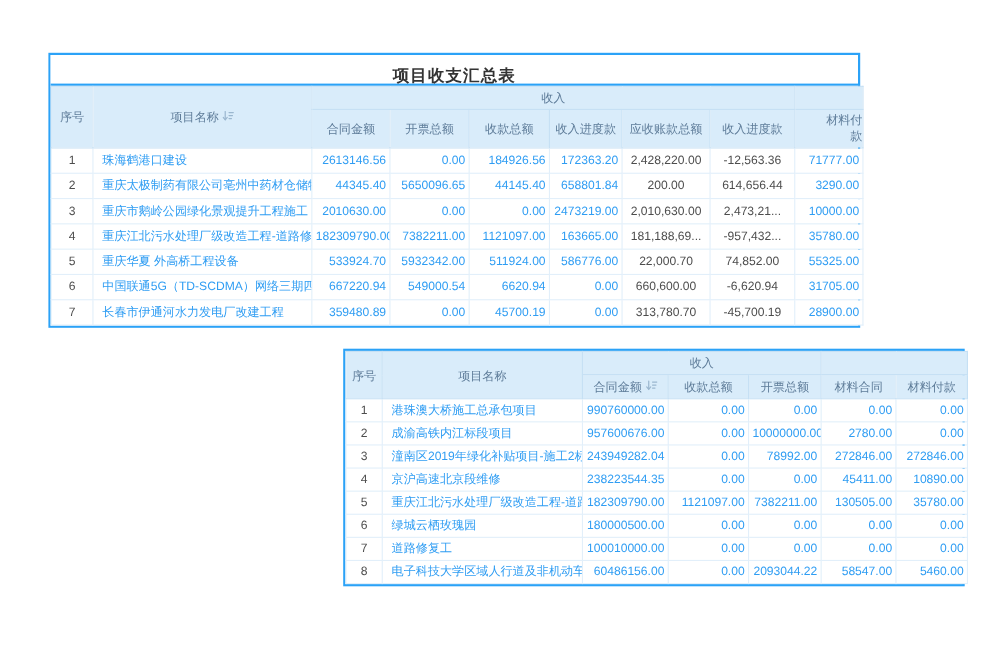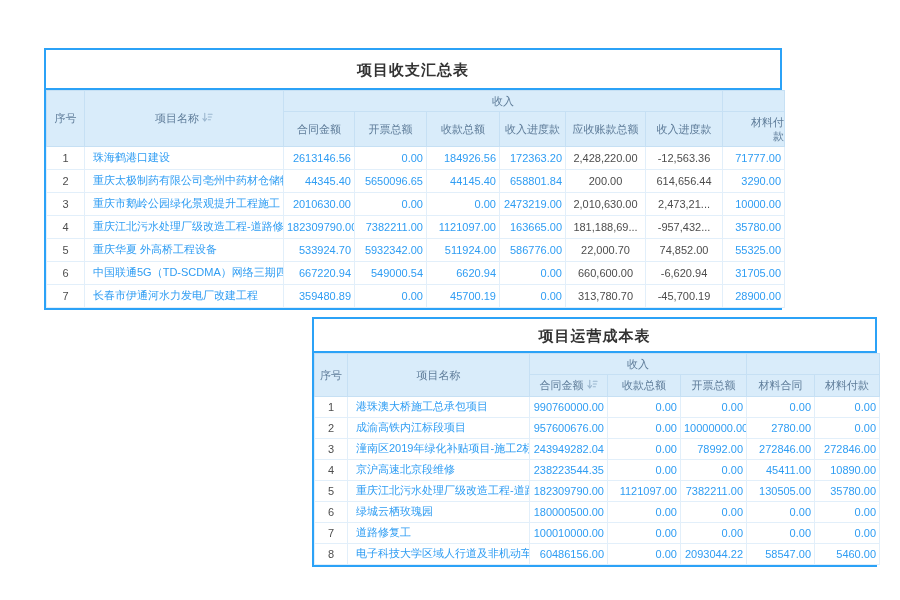--- a/index.html
+++ b/index.html
@@ -3,21 +3,21 @@
 <meta charset="utf-8">
 <style>
   :root{
     --accent:#2BA2F7; --header_bg:#D9ECFA; --link:#2F9DF3; --dark_text:#4D4D4D;
     --header_text:#5E7C99; --grid_line:#E2EFFA; --header_line:#C6E0F4;
   }
   *{margin:0;padding:0;box-sizing:border-box;}
   html,body{width:900px;height:600px;background:#ffffff;overflow:hidden;}
   body{font-family:"Liberation Sans","DejaVu Sans",sans-serif;position:relative;}
   .tbl{position:absolute;border:2px solid var(--accent);background:#fff;}
-  .t-title{height:40px;line-height:40px;text-align:center;font-size:15px;font-weight:bold;
+  .t-title{height:28px;line-height:40px;text-align:center;font-size:15px;font-weight:bold;
            color:#333333;border-bottom:2px solid var(--accent);letter-spacing:1px;background:#fff;}
   .tbl table{border-collapse:collapse;table-layout:fixed;width:100%;}
   thead th{background:var(--header_bg);color:var(--header_text);font-size:11px;font-weight:normal;
            border:1px solid var(--header_line);text-align:center;overflow:hidden;white-space:nowrap;}
   tbody td{border:1px solid var(--grid_line);font-size:11px;overflow:hidden;white-space:nowrap;
            background:#fff;}
   #t1 thead tr.grp th{height:21px;}
   #t1 thead tr.sub th{height:35px;}
   #t1 tbody td{height:23px;}
   #t2 .t-title{height:34px;line-height:34px;}
@@ -152,21 +152,20 @@
         <td class="num">0.00</td>
         <td class="num dark">313,780.70</td>
         <td class="num dark">-45,700.19</td>
         <td class="num">28900.00</td>
       </tr>
     </tbody>
   </table>
 </div>
 
 <div class="tbl" id="t2" style="left:312px;top:317px;width:565px;">
-  <div class="t-title">项目运营成本表</div>
   <table>
     <colgroup>
       <col style="width:33px">
         <col style="width:182px">
         <col style="width:78px">
         <col style="width:73px">
       <col style="width:66px">
         <col style="width:68px">
         <col style="width:65px">
     </colgroup>

